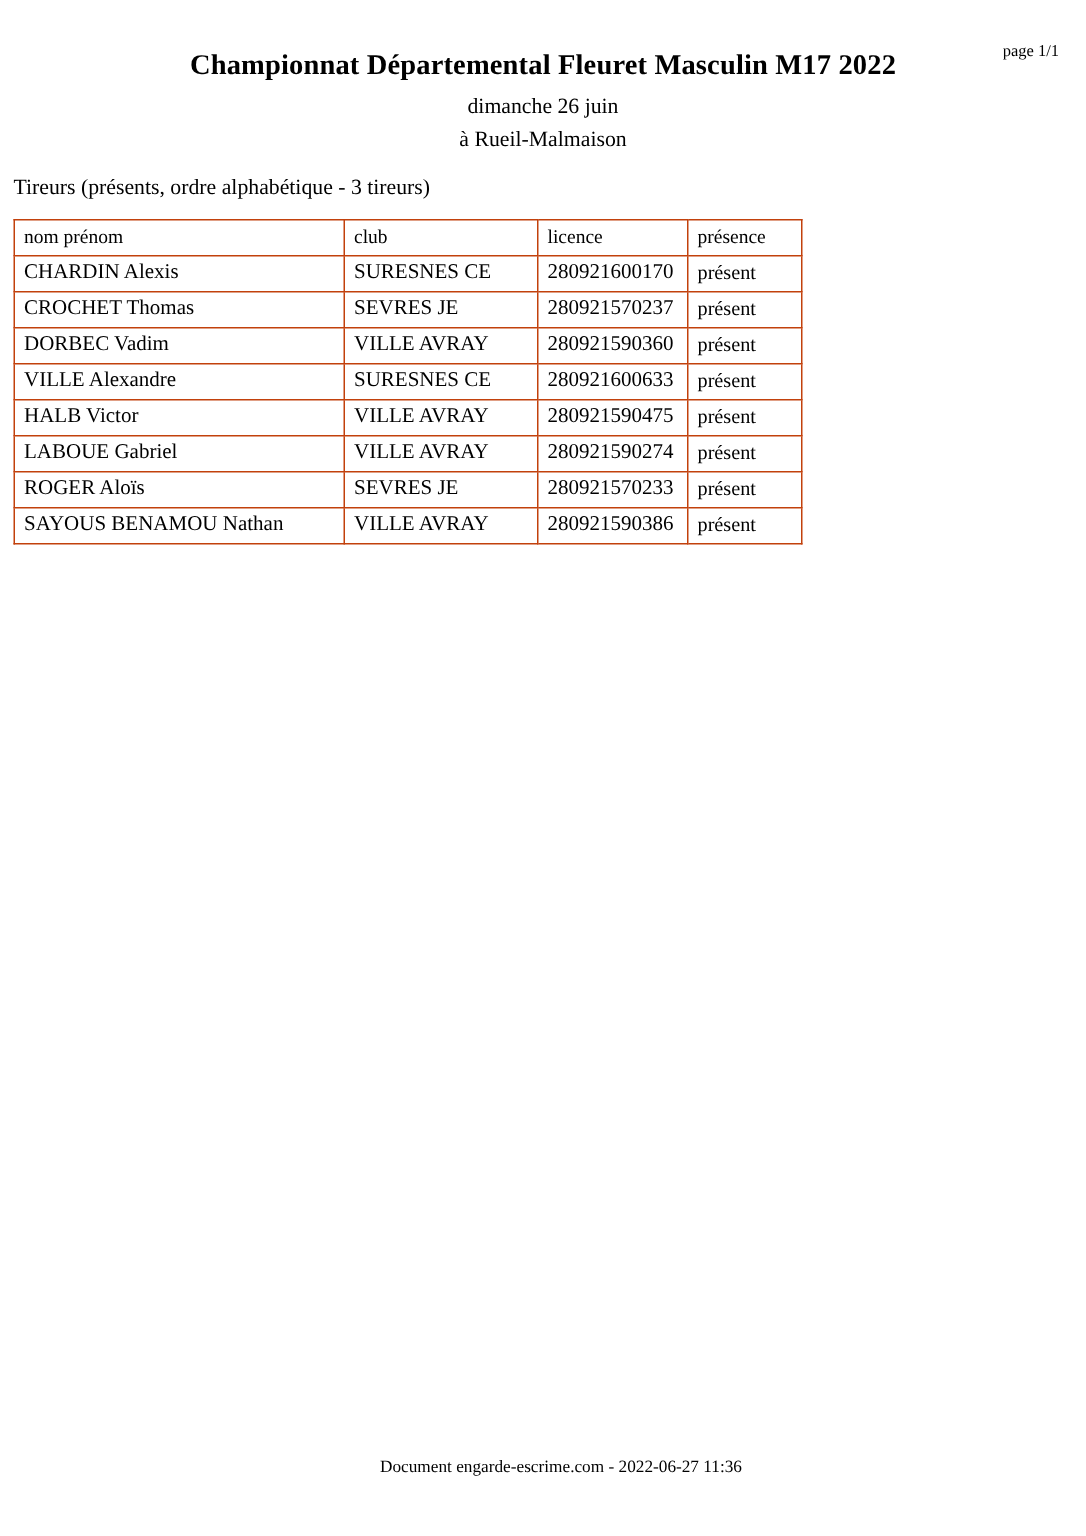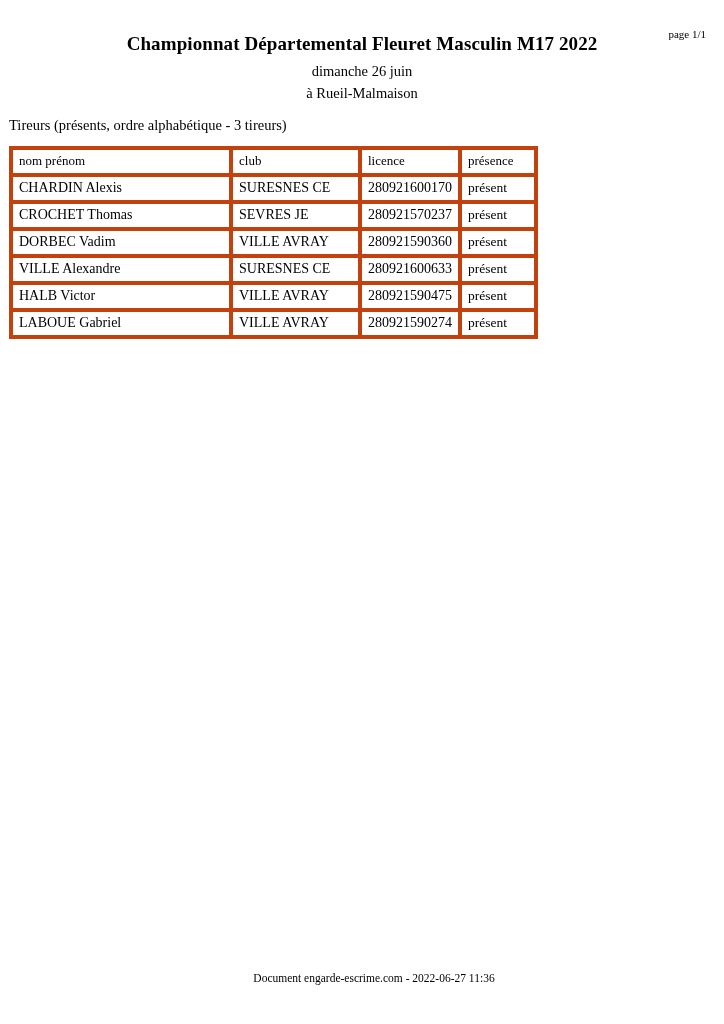--- a/index.html
+++ b/index.html
@@ -60,21 +60,21 @@
     position: absolute;
     top: 146px;
     left: 9px;
   }
   table.roster {
     border-collapse: collapse;
     font-size: 13.5px;
   }
   table.roster th,
   table.roster td {
-    border: 4px solid #c2410c;
+    border: 1px solid #c2410c;
     padding: 3px 6px 4px 6px;
     text-align: left;
     vertical-align: middle;
     font-weight: normal;
     height: 18px;
     box-sizing: border-box;
   }
   table.roster th {
     font-size: 13px;
   }
@@ -151,19 +151,31 @@
           <td class="club">VILLE AVRAY</td>
           <td class="licence">280921590475</td>
           <td class="presence">présent</td>
         </tr>
         <tr>
           <td class="nom">LABOUE Gabriel</td>
           <td class="club">VILLE AVRAY</td>
           <td class="licence">280921590274</td>
           <td class="presence">présent</td>
         </tr>
+        <tr>
+          <td class="nom">ROGER Aloïs</td>
+          <td class="club">SEVRES JE</td>
+          <td class="licence">280921570233</td>
+          <td class="presence">présent</td>
+        </tr>
+        <tr>
+          <td class="nom">SAYOUS BENAMOU Nathan</td>
+          <td class="club">VILLE AVRAY</td>
+          <td class="licence">280921590386</td>
+          <td class="presence">présent</td>
+        </tr>
       </tbody>
     </table>
   </div>
 
   <div class="footer">Document engarde-escrime.com - 2022-06-27 11:36</div>
 
 </div>
 
 </body></html>

